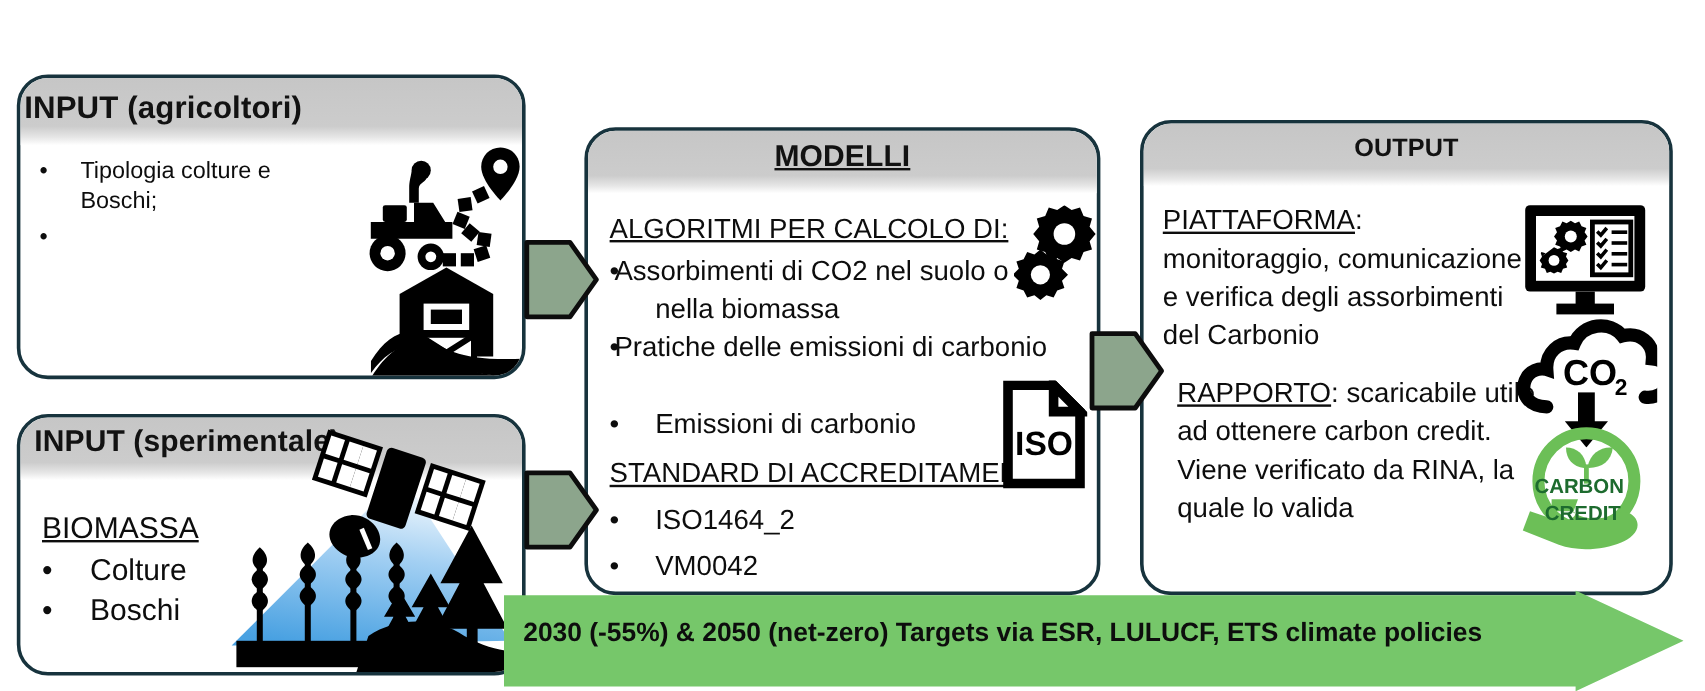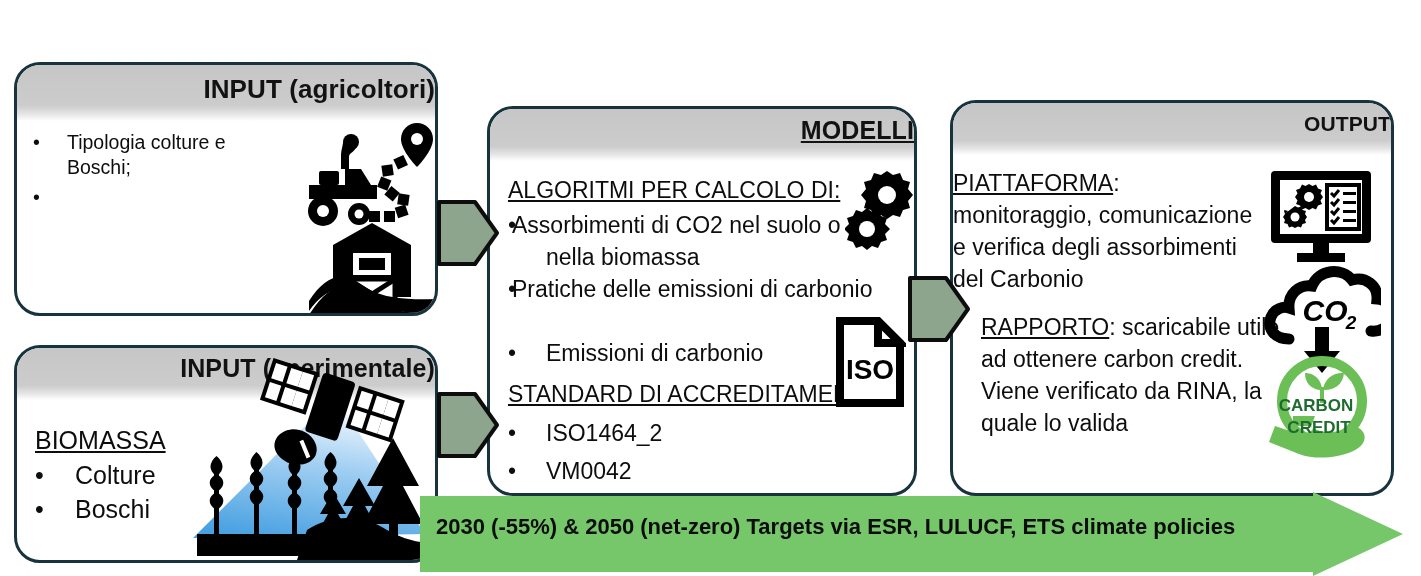--- a/index.html
+++ b/index.html
@@ -15,21 +15,21 @@
     position:absolute;
     border:3px solid #17333d;
     border-radius:26px;
     background:#ffffff;
     box-sizing:border-box;
     overflow:hidden;
   }
   .card-head{
     position:absolute;left:0;top:0;right:0;
     background:linear-gradient(to bottom,#c6c6c6 0%,#cccccc 72%,#e6e6e6 88%,#ffffff 100%);
-    display:flex;align-items:flex-start;justify-content:flex-end;
+    display:flex;align-items:flex-start;justify-content:center;
     box-sizing:border-box;
   }
   .card-title{
     font-weight:bold;
     color:#121212;
     letter-spacing:0.1px;
     white-space:nowrap;
   }
   .card-body{position:absolute;left:0;right:0;}
 
@@ -284,21 +284,21 @@
       </div>
     </div>
   </div>
 
   <div class="card" style="left:950px;top:100px;width:444px;height:396px;">
     <div class="card-head" style="height:52px;">
       <div class="card-title" style="font-size:21px;margin-top:9px;">OUTPUT</div>
     </div>
     <div class="card-body" style="top:50px;left:0;right:0;">
 
-      <div class="txt" style="left:0;top:14px;width:306px;font-size:23px;line-height:32px;">
+      <div class="txt" style="left:16px;top:14px;width:306px;font-size:23px;line-height:32px;">
         <span class="u">PIATTAFORMA</span><span>: monitoraggio, comunicazione e verifica degli assorbimenti del Carbonio</span>
       </div>
 
       <div class="txt" style="left:28px;top:158px;width:302px;font-size:23px;line-height:32px;">
         <span class="u">RAPPORTO</span><span>: scaricabile utile ad ottenere carbon credit. Viene verificato da RINA, la quale lo valida</span>
       </div>
 
       <div class="icon" style="left:312px;top:14px;width:112px;height:100px;">
         <svg viewBox="0 0 112 100" width="112" height="100">
           <rect x="6" y="4" width="100" height="72" rx="4" fill="#000"></rect>
@@ -324,21 +324,21 @@
             <rect x="78" y="25" width="13" height="3"></rect>
               <rect x="78" y="34" width="13" height="3"></rect>
             <rect x="78" y="43" width="13" height="3"></rect>
               <rect x="78" y="52" width="13" height="3"></rect>
           </g>
           <rect x="48" y="76" width="16" height="12" fill="#000"></rect>
           <rect x="32" y="86" width="48" height="9" fill="#000"></rect>
         </svg>
       </div>
 
-      <div class="icon" style="left:306px;top:112px;width:122px;height:108px;font-style:italic;">
+      <div class="icon" style="left:306px;top:112px;width:122px;height:108px;">
         <svg viewBox="0 0 122 108" width="122" height="108">
           <g fill="none" stroke="#000" stroke-width="11" stroke-linecap="round">
             <path d="M30 74C14 74 8 62 12 52c3-8 12-11 18-9-1-14 10-24 23-22 7-17 30-19 40-6 14-4 26 6 25 19 12 1 17 11 14 20-3 9-12 13-20 12"></path>
           </g>
           <text x="66" y="56" text-anchor="middle" font-family="'Liberation Sans',sans-serif" font-size="30" font-weight="bold" fill="#000">CO</text>
           <text x="92" y="64" text-anchor="middle" font-family="'Liberation Sans',sans-serif" font-size="19" font-weight="bold" fill="#000">2</text>
           <rect x="56" y="62" width="14" height="28" fill="#000"></rect>
           <path d="M45 86h36l-18 22z" fill="#000"></path>
         </svg>
       </div>

